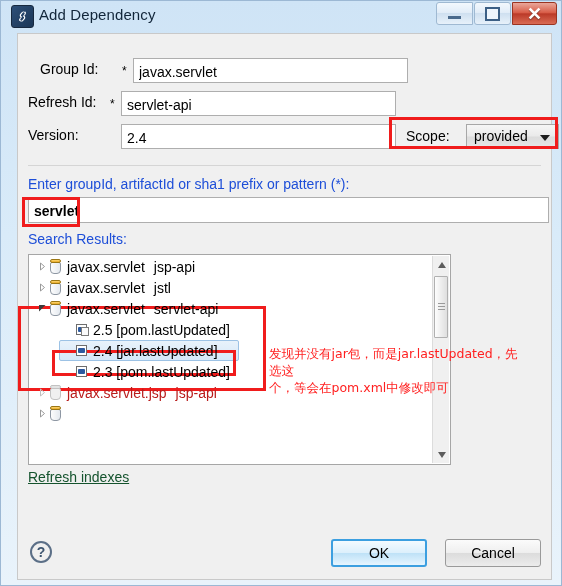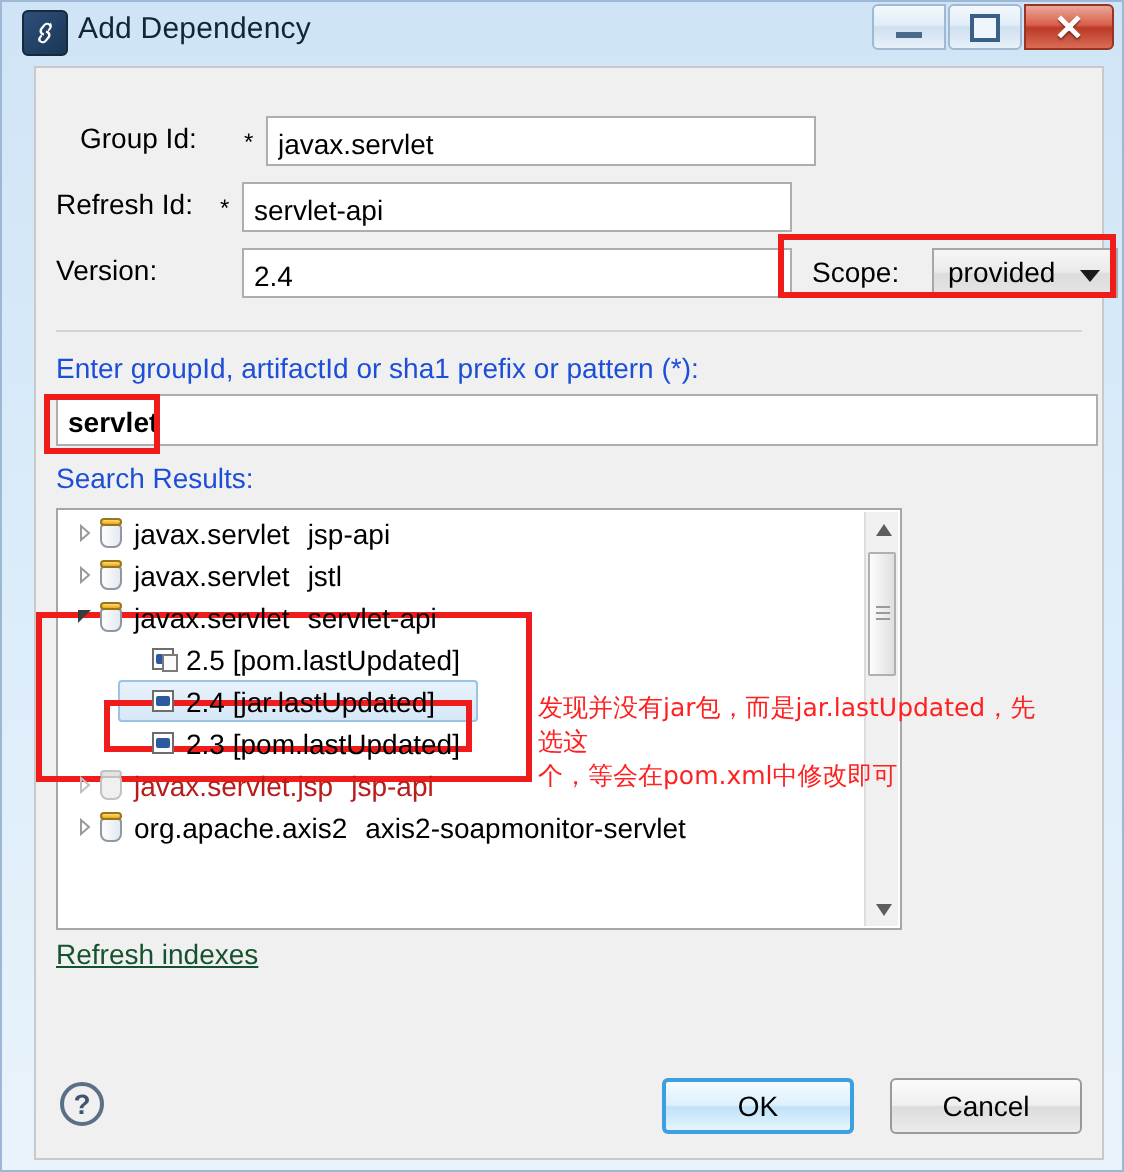--- a/index.html
+++ b/index.html
@@ -311,21 +311,20 @@
           <div class="trow" style="padding-left: 6px;">
             <span class="twist">
               <svg width="9" height="9" viewBox="0 0 9 9">
                 <path d="M2.5 1 L6.5 4.5 L2.5 8 Z" fill="none" stroke="#9a9a9a" stroke-width="1"></path>
               </svg>
             </span>
             <span class="jar">
               <span class="body"></span>
               <span class="lid"></span>
             </span>
-            <span class="tlabel"><span class="gid">org.apache.axis2</span><span>axis2-soapmonitor-servlet</span></span>
           </div>
         </div>
       <div class="vscroll">
         <div class="sb-arrow up">
             <span class="a"></span>
           </div>
         <div class="sb-thumb">
           <span class="grip">
               <i></i>
               <i></i>

